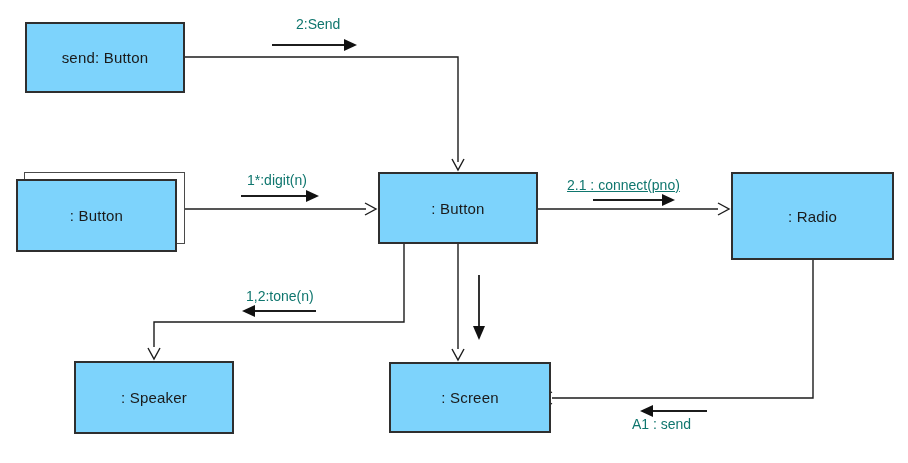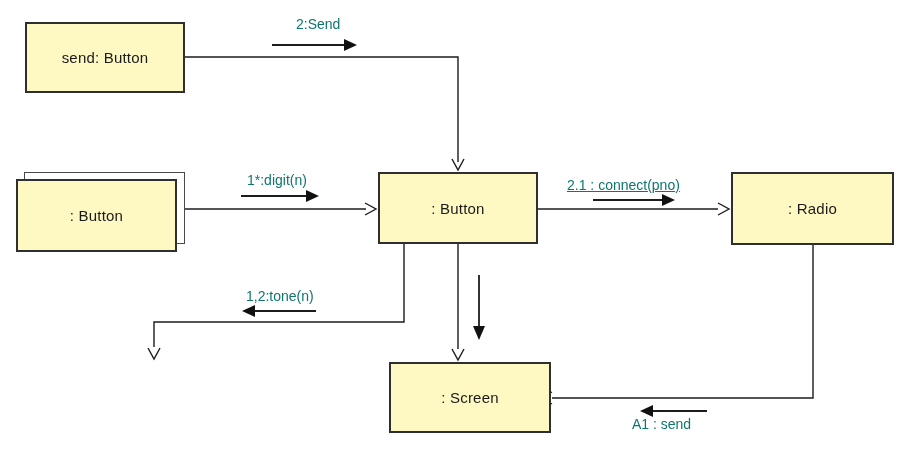--- a/index.html
+++ b/index.html
@@ -32,21 +32,21 @@
     stroke-width: 1.8;
   }
   .connector-layer polygon {
     fill: #111111;
     stroke: none;
   }
   .node {
     position: absolute;
     box-sizing: border-box;
     border: 2px solid #2f2f2f;
-    background: #fef9c3;
+    background: #7dd3fc;
     display: flex;
     align-items: center;
     justify-content: center;
     font-size: 15px;
     color: #1a1a1a;
     letter-spacing: 0.2px;
   }
   .node.shadow-box {
     border: 1px solid #4a4a4a;
     background: #ffffff;
@@ -132,24 +132,27 @@
 
   <div class="node shadow-box" style="left:24px; top:172px; width:161px; height:72px;"></div>
   <div class="node" style="left:16px; top:179px; width:161px; height:73px;">
     <span>: Button</span>
   </div>
 
   <div class="node" style="left:378px; top:172px; width:160px; height:72px;">
     <span>: Button</span>
   </div>
 
-  <div class="node" style="left:731px; top:172px; width:163px; height:73px;">
+  <div class="node" style="left:731px; top:172px; width:163px; height:88px;">
     <span>: Radio</span>
   </div>
 
+  <div class="node" style="left:74px; top:361px; width:160px; height:73px;">
+    <span>: Speaker</span>
+  </div>
 
   <div class="node" style="left:377px; top:362px; width:162px; height:71px;margin-left:12px;">
     <span>: Screen</span>
   </div>
 
   <div class="msg-label" style="left:296px; top:16px;">2:Send</div>
 
   <div class="msg-label" style="left:247px; top:172px;">1*:digit(n)</div>
 
   <div class="msg-label" style="left:567px; top:177px;text-decoration:underline;">2.1 : connect(pno)</div>

